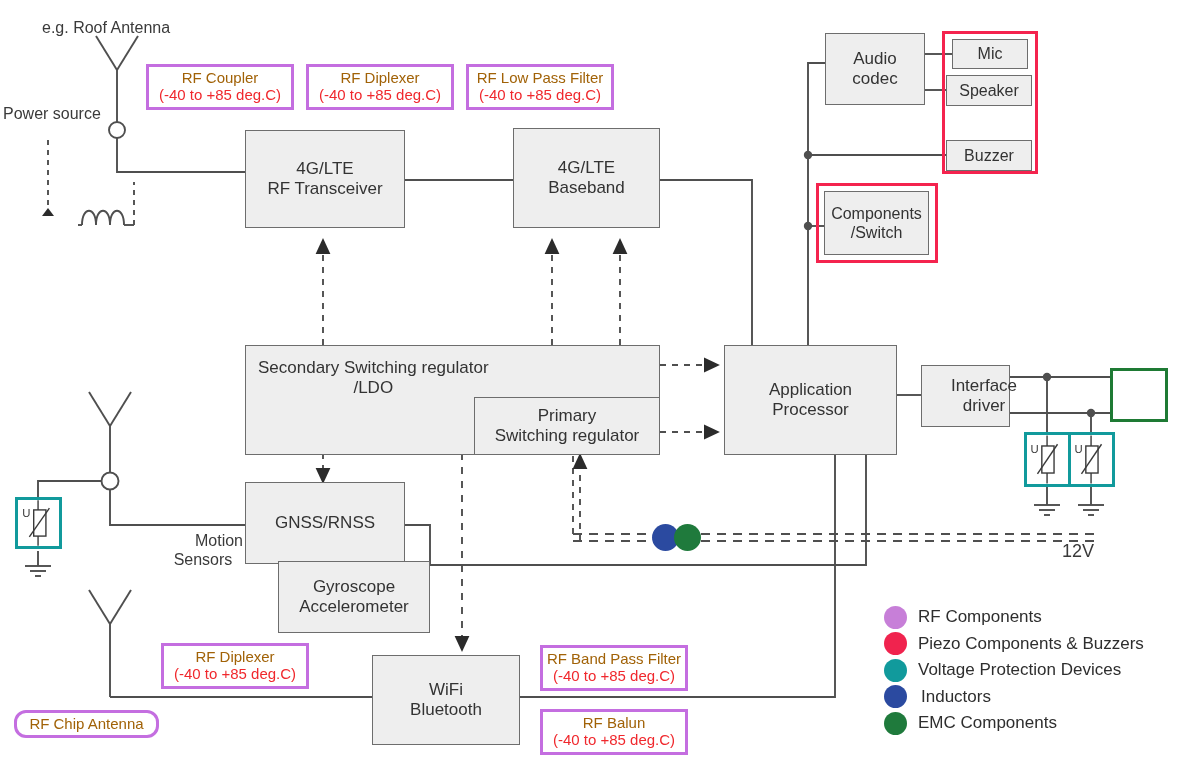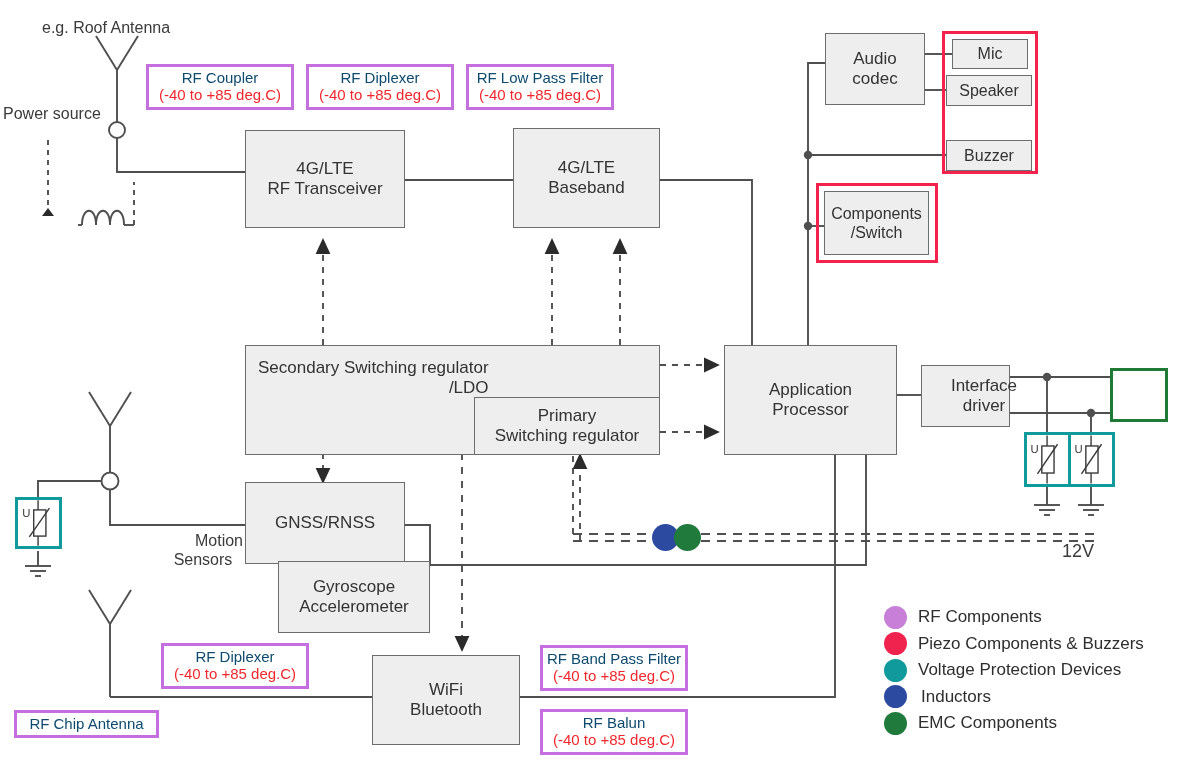--- a/index.html
+++ b/index.html
@@ -14,32 +14,32 @@
   
   .blk{
     position:absolute;box-sizing:border-box;
     background:#eeeeee;border:1.6px solid #6d6d6d;
     display:flex;align-items:center;justify-content:center;
     text-align:center;color:#333;
     font-size:17px;line-height:1.2;
   }
   .blk.sm{font-size:16px;}
   .blk .l2{display:block;}
-  .blk.leftal{justify-content:flex-start;text-align:right;padding-left:12px;}
+  .blk.leftal{justify-content:flex-start;text-align:center;padding-left:12px;}
 
   
   .rfbox{
     position:absolute;box-sizing:border-box;background:#fff;
     border:3px solid #c46ee0;
     display:flex;flex-direction:column;align-items:center;justify-content:center;
     line-height:1.12;padding:2px 4px;
   }
-  .rfbox .t1{color:#0c4a6e;font-size:15px;white-space:nowrap;text-align:right;}
+  .rfbox .t1{color:#a16207;font-size:15px;white-space:nowrap;text-align:right;}
   .rfbox .t2{color:#f0282d;font-size:15px;white-space:nowrap;}
-  .rfbox.one{justify-content:center;}
+  .rfbox.one{justify-content:center;border-radius:12px;}
   .rfbox.one .t1{font-size:15px;}
 
   
   .redgrp{position:absolute;box-sizing:border-box;border:3px solid #f4234e;background:transparent;}
 
   
   .tealgrp{position:absolute;box-sizing:border-box;border:3px solid #119a9c;background:#fff;}
   .greengrp{position:absolute;box-sizing:border-box;border:3px solid #1e7a34;background:#fff;}
 
   

